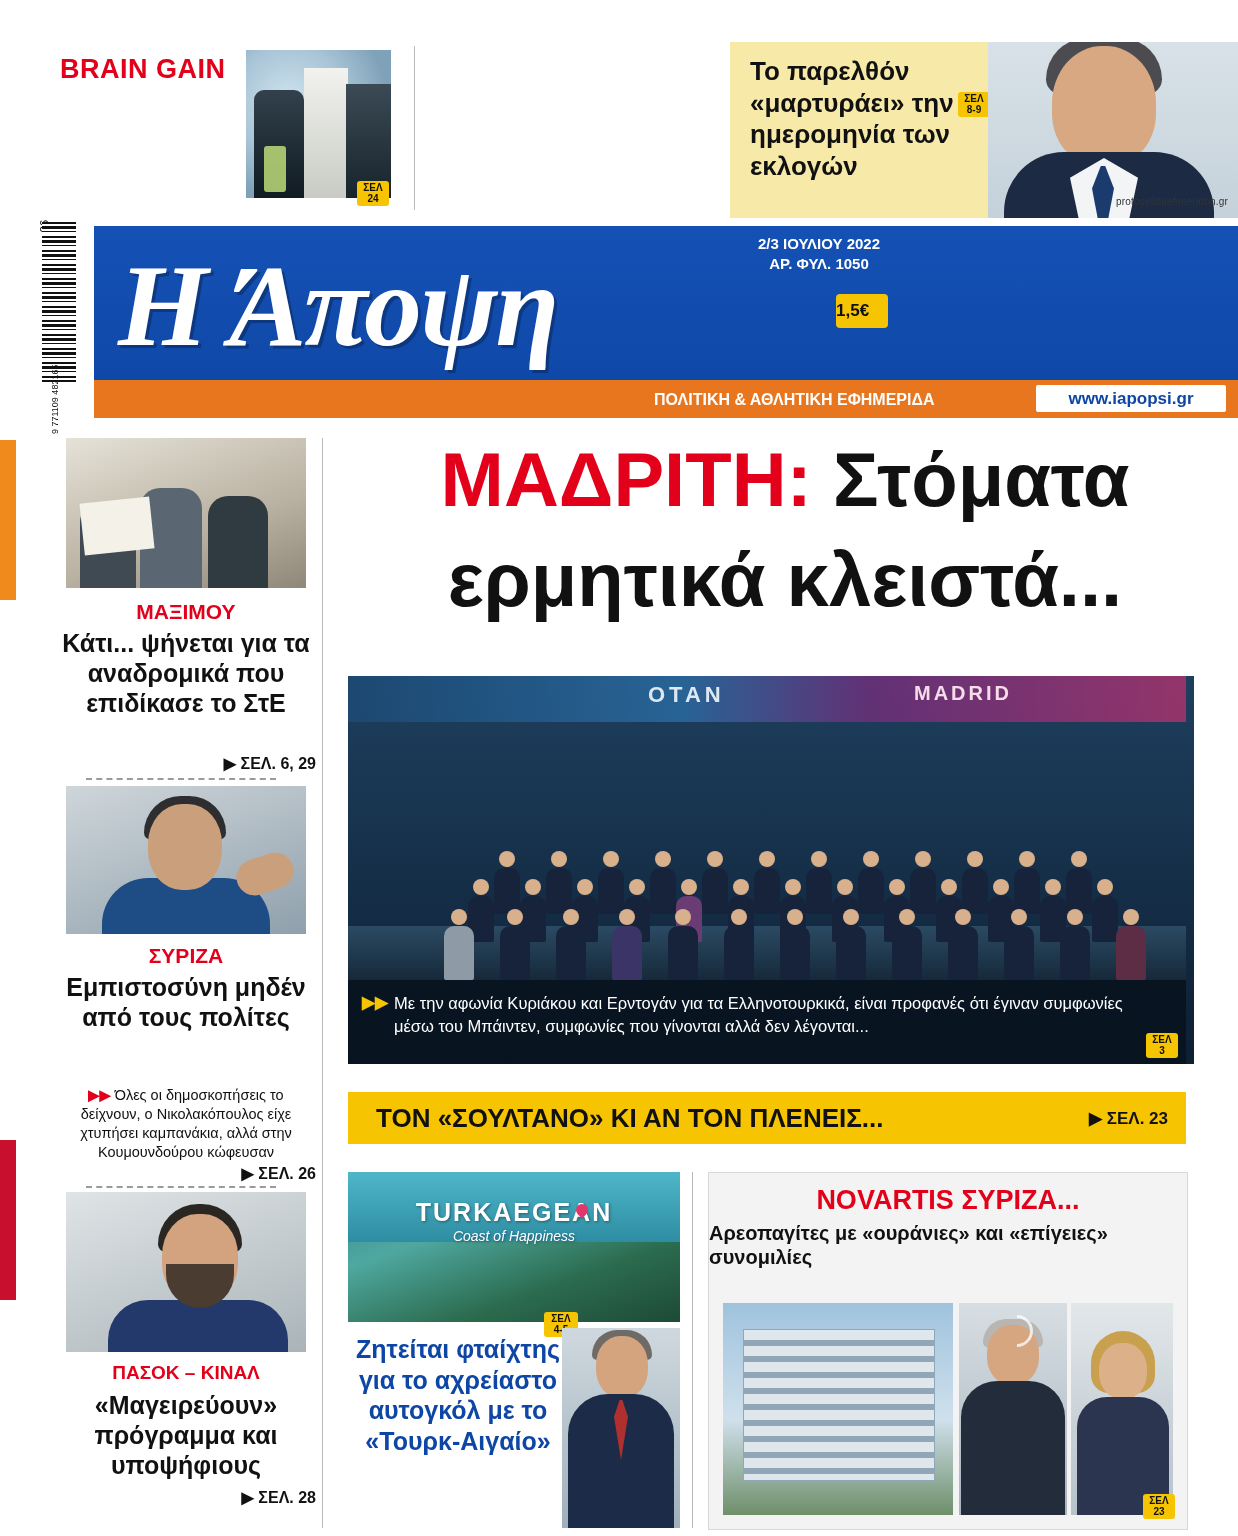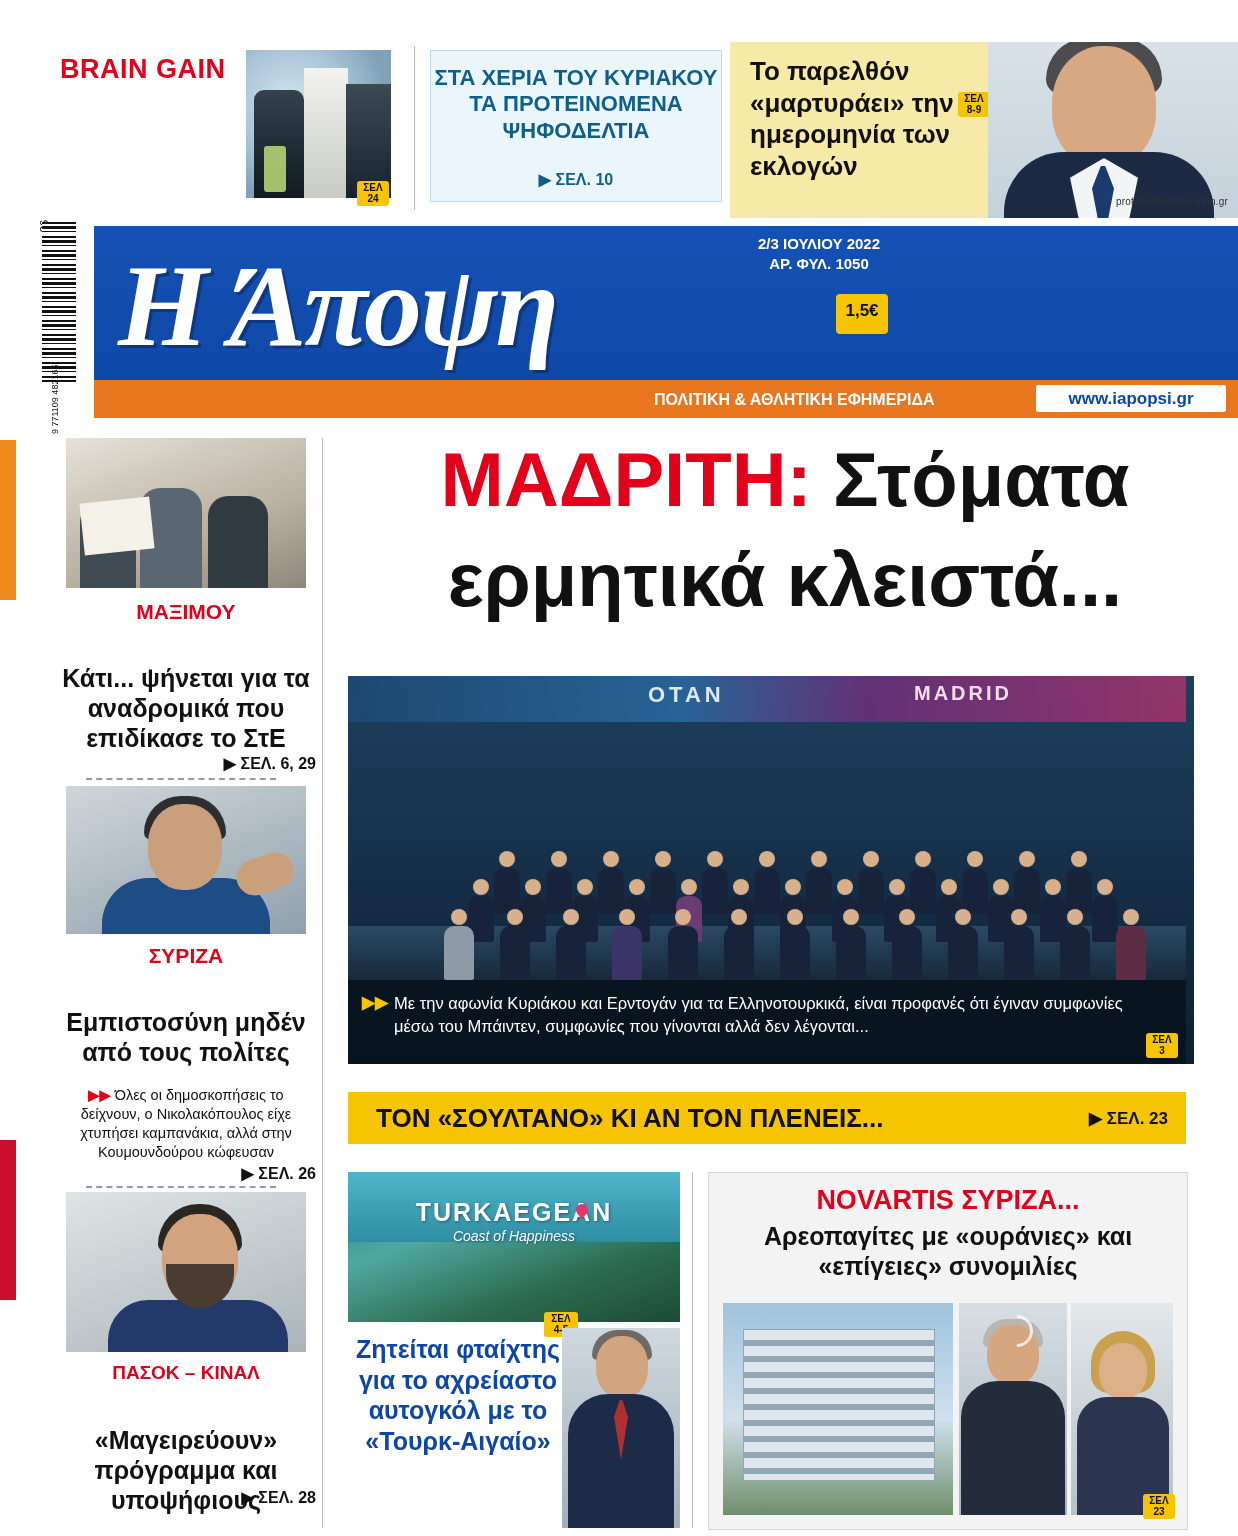--- a/index.html
+++ b/index.html
@@ -205,27 +205,27 @@
     width: 250px;
     text-align: center;
     color: #ffffff;
     font-size: 15px;
     font-weight: bold;
     line-height: 1.35;
   }
   .masthead .price {
     position: absolute;
     left: 742px; top: 68px;
-    width: 52px; height: 40px;
+    width: 52px; height: 34px;
     background: #f6c400;
     border-radius: 4px;
     color: #111;
     font-size: 17px;
     font-weight: bold;
-    text-align: center;
+    text-align: left;
     line-height: 34px;
   }
   .bottombar {
     position: absolute;
     left: 94px; top: 380px;
     width: 1144px; height: 38px;
     background: #e8761f;
   }
   .bottombar .left {
     position: absolute; left: 24px; top: 7px;
@@ -294,21 +294,21 @@
     position: absolute; bottom: 0; background: #3f4a52; border-radius: 20px 20px 0 0;
   }
   .photo1 .doc {
     position: absolute; left: 16px; top: 62px; width: 70px; height: 52px;
     background: #f4f1e8; transform: rotate(-6deg);
   }
   .leftcol .kicker {
     color: #e2001a; font-size: 21px; font-weight: bold; text-align: center;
   }
   .leftcol .head {
-    color: #111; font-size: 25px; font-weight: bold; text-align: center; line-height: 1.2; margin-top: 35px;
+    color: #111; font-size: 25px; font-weight: bold; text-align: center; line-height: 1.2;
   }
   .leftcol .sel {
     color: #111; font-size: 16px; font-weight: bold; text-align: right;
   }
   .leftcol .body {
     color: #111; font-size: 14.5px; text-align: center; line-height: 1.32;
   }
   .dashed {
     border-top: 2px dashed #9a9a9a;
     width: 190px;
@@ -503,22 +503,22 @@
   .br {
     position: absolute; left: 708px; top: 1172px; width: 478px; height: 356px;
     background: #f3f3f3;
     border: 1px solid #d8d8d8;
   }
   .br .ttl {
     position: absolute; left: 0; top: 12px; width: 478px; text-align: center;
     color: #e2001a; font-size: 27px; font-weight: bold;
   }
   .br .sub {
-    position: absolute; left: 0; top: 48px; width: 478px; text-align: center;
-    color: #111; font-size: 25px; font-weight: bold; line-height: 1.2;
+    position: absolute; left: 0; top: 48px; width: 478px; 
+    color: #111; font-size: 20px; font-weight: bold; line-height: 1.2;
   }
   .br .photos {
     position: absolute; left: 14px; top: 130px; width: 450px; height: 212px;
   }
   .br .ph-building {
     position: absolute; left: 0; top: 0; width: 230px; height: 212px;
     background: linear-gradient(180deg,#9fc3dd 0%, #cfe0ec 55%, #6f8f6a 100%);
     overflow: hidden;
   }
   .ph-building .tower {
@@ -572,24 +572,20 @@
           <div class="glass"></div>
       </div>
       <div class="badge sel-badge">
         <span>ΣΕΛ</span><br>
         <span>24</span>
       </div>
     </div>
 
     <div class="vline" style="left:414px; top:46px; height:164px;"></div>
 
-    <div class="teaser-b">
-      <div class="txt">ΣΤΑ ΧΕΡΙΑ ΤΟΥ ΚΥΡΙΑΚΟΥ ΤΑ ΠΡΟΤΕΙΝΟΜΕΝΑ ΨΗΦΟΔΕΛΤΙΑ</div>
-      <div class="sel">▶ <span>ΣΕΛ. 10</span></div>
-    </div>
 
     <div class="teaser-c">
       <div class="txt">Το παρελθόν «μαρτυράει» την ημερομηνία των εκλογών</div>
       <div class="badge sel-badge">
         <span>ΣΕΛ</span><br>
         <span>8-9</span>
       </div>
       <div class="portrait">
         <div class="hair"></div>
           <div class="head"></div>

